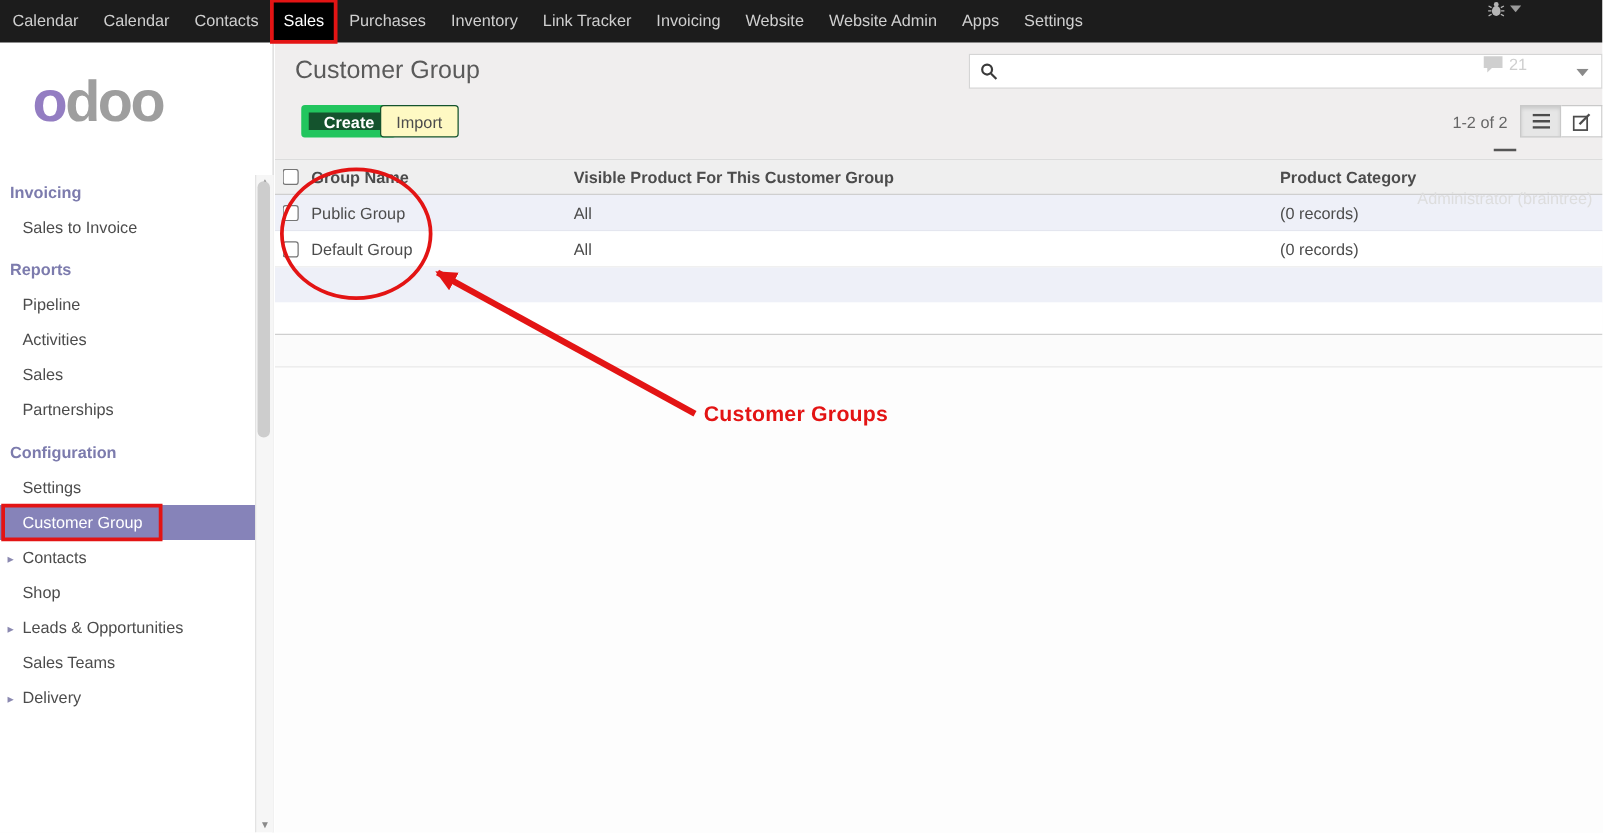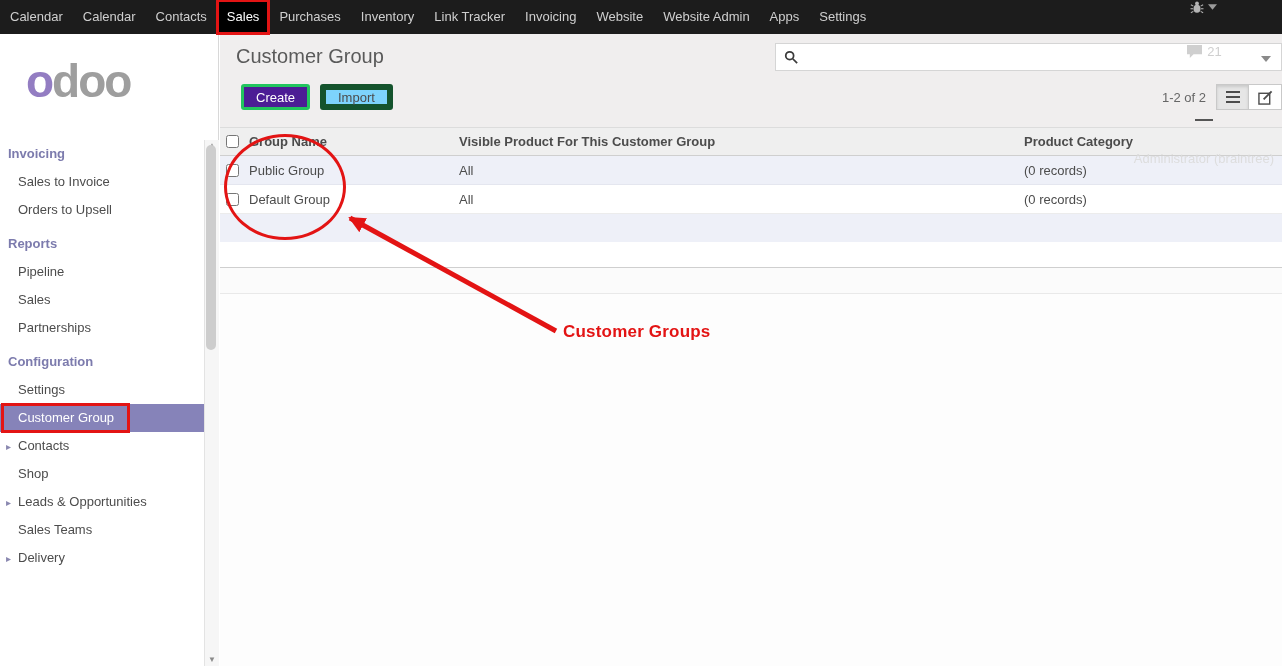--- a/index.html
+++ b/index.html
@@ -64,22 +64,22 @@
   .searchbox {
     position:absolute; left:555px; top:9px; right:0; height:28px;
     background:#fff; border:1px solid #d5d5d5; display:flex; align-items:center; padding:0 8px;
   }
   .searchbox input { flex:1; border:none; outline:none; font-size:13px; margin-left:6px;
     font-family:"Liberation Sans", sans-serif; background:transparent; }
   .search-caret { cursor:pointer; padding:4px 2px; }
 
   .btn { position:absolute; top:50px; height:26px; font-size:13px; border-radius:3px;
     padding:0 12px; cursor:pointer; font-family:"Liberation Sans", sans-serif; }
-  .btn-create { left:21px; background:#4c1d95; border:3px solid #22c55e; color:#fff; }
-  .btn-import { left:100px; background:#7dd3fc; border:6px solid #14532d; color:#4c4c4c; }
+  .btn-create { left:21px; background:#14532d; border:6px solid #22c55e; color:#fff;font-weight:bold; }
+  .btn-import { left:84px; background:#fef9c3; border:1px solid #14532d; color:#4c4c4c; }
 
   .pager { position:absolute; right:76px; top:56px; font-size:13px; color:#666; }
   .switcher { position:absolute; right:0px; top:50px; display:flex; }
   .switch-btn { width:33px; height:26px; border:1px solid #c9c9c9; background:#fff;
     display:flex; align-items:center; justify-content:center; cursor:pointer; }
   .switch-btn + .switch-btn { border-left:none; }
   .switch-btn.active { background:#e6e6e6; box-shadow:inset 0 2px 3px rgba(0,0,0,.12); }
 
   
   .list-table { font-size:13px; color:#4c4c4c; }
@@ -151,24 +151,24 @@
     <span class="user-name">Administrator (braintree)</span>
   </div>
 </div>
 
 <div class="sidebar">
   <div class="logo"><span class="logo-o">o</span><span>doo</span></div>
 
   <div class="nav">
     <div class="nav-section-header">Invoicing</div>
     <div class="nav-item">Sales to Invoice</div>
-    <div class="nav-item">Orders to Upsell</div>
 
     <div class="nav-section-header">Reports</div>
     <div class="nav-item">Pipeline</div>
+    <div class="nav-item">Activities</div>
     <div class="nav-item">Sales</div>
     <div class="nav-item">Partnerships</div>
 
     <div class="nav-section-header">Configuration</div>
     <div class="nav-item">Settings</div>
     <div class="nav-item active">
       <span>Customer Group</span>
       <span class="red-box-overlay"></span>
     </div>
     <div class="nav-item has-caret"><span class="caret">▸</span><span>Contacts</span></div>

